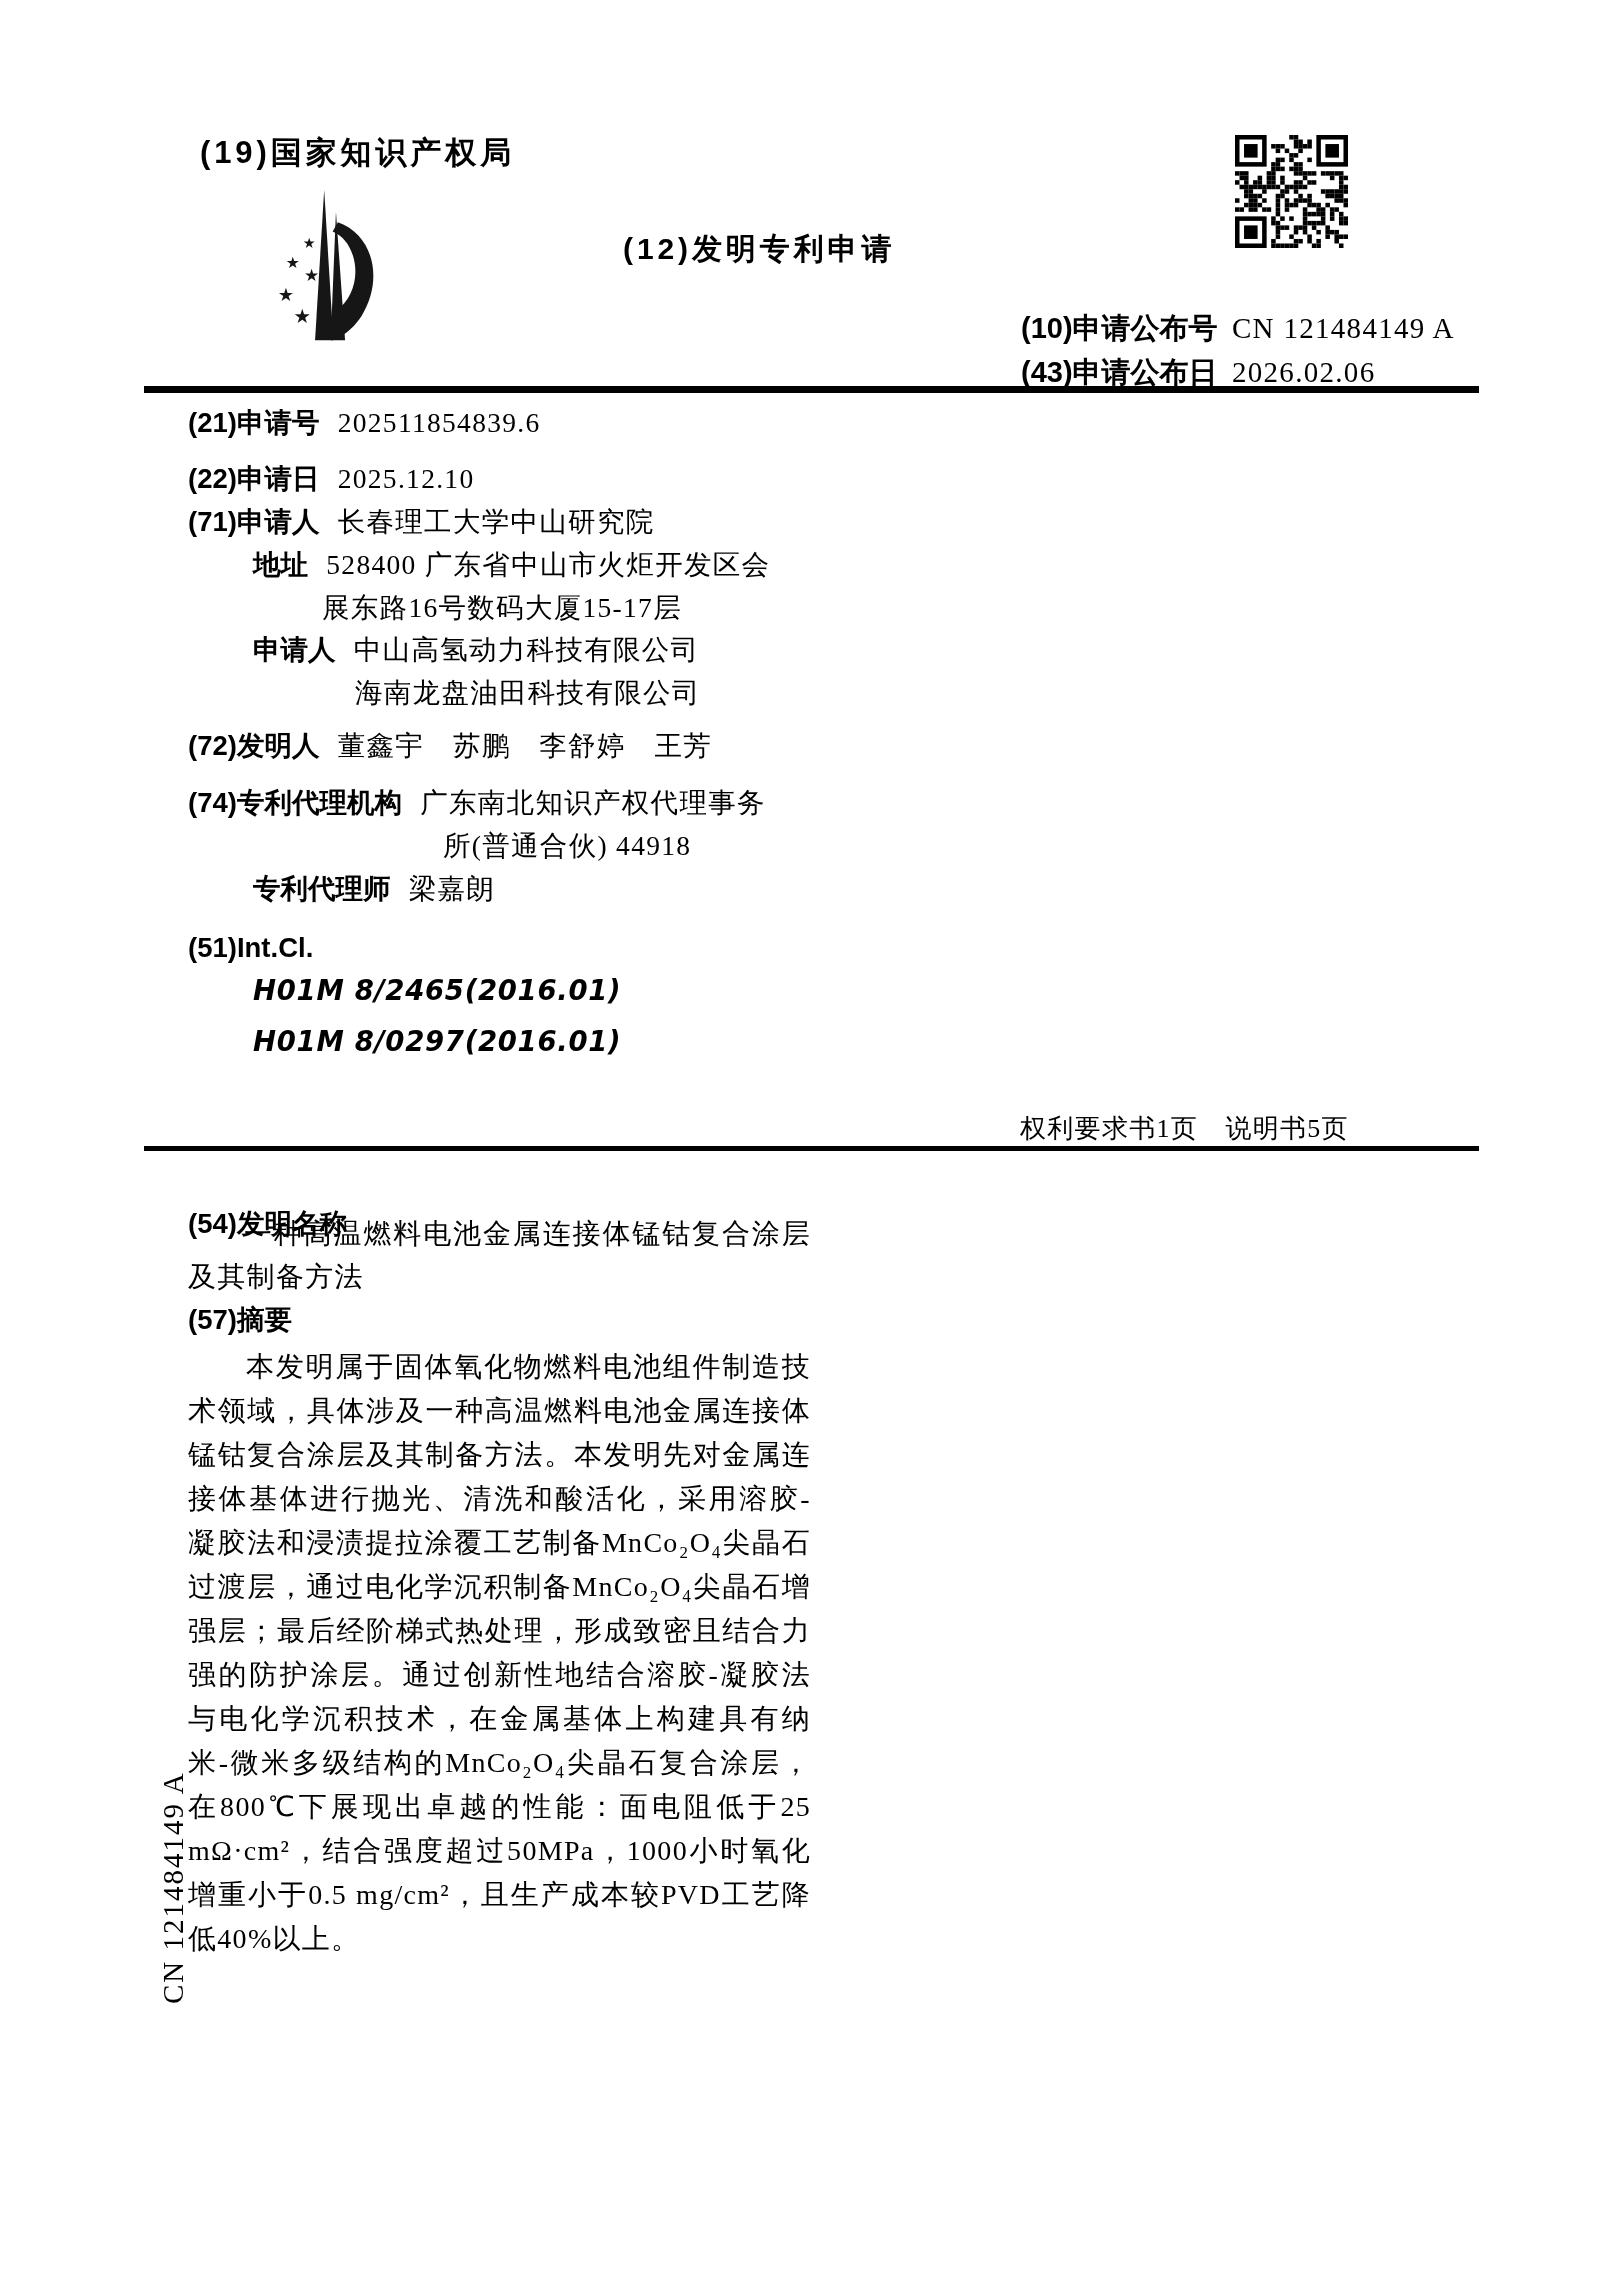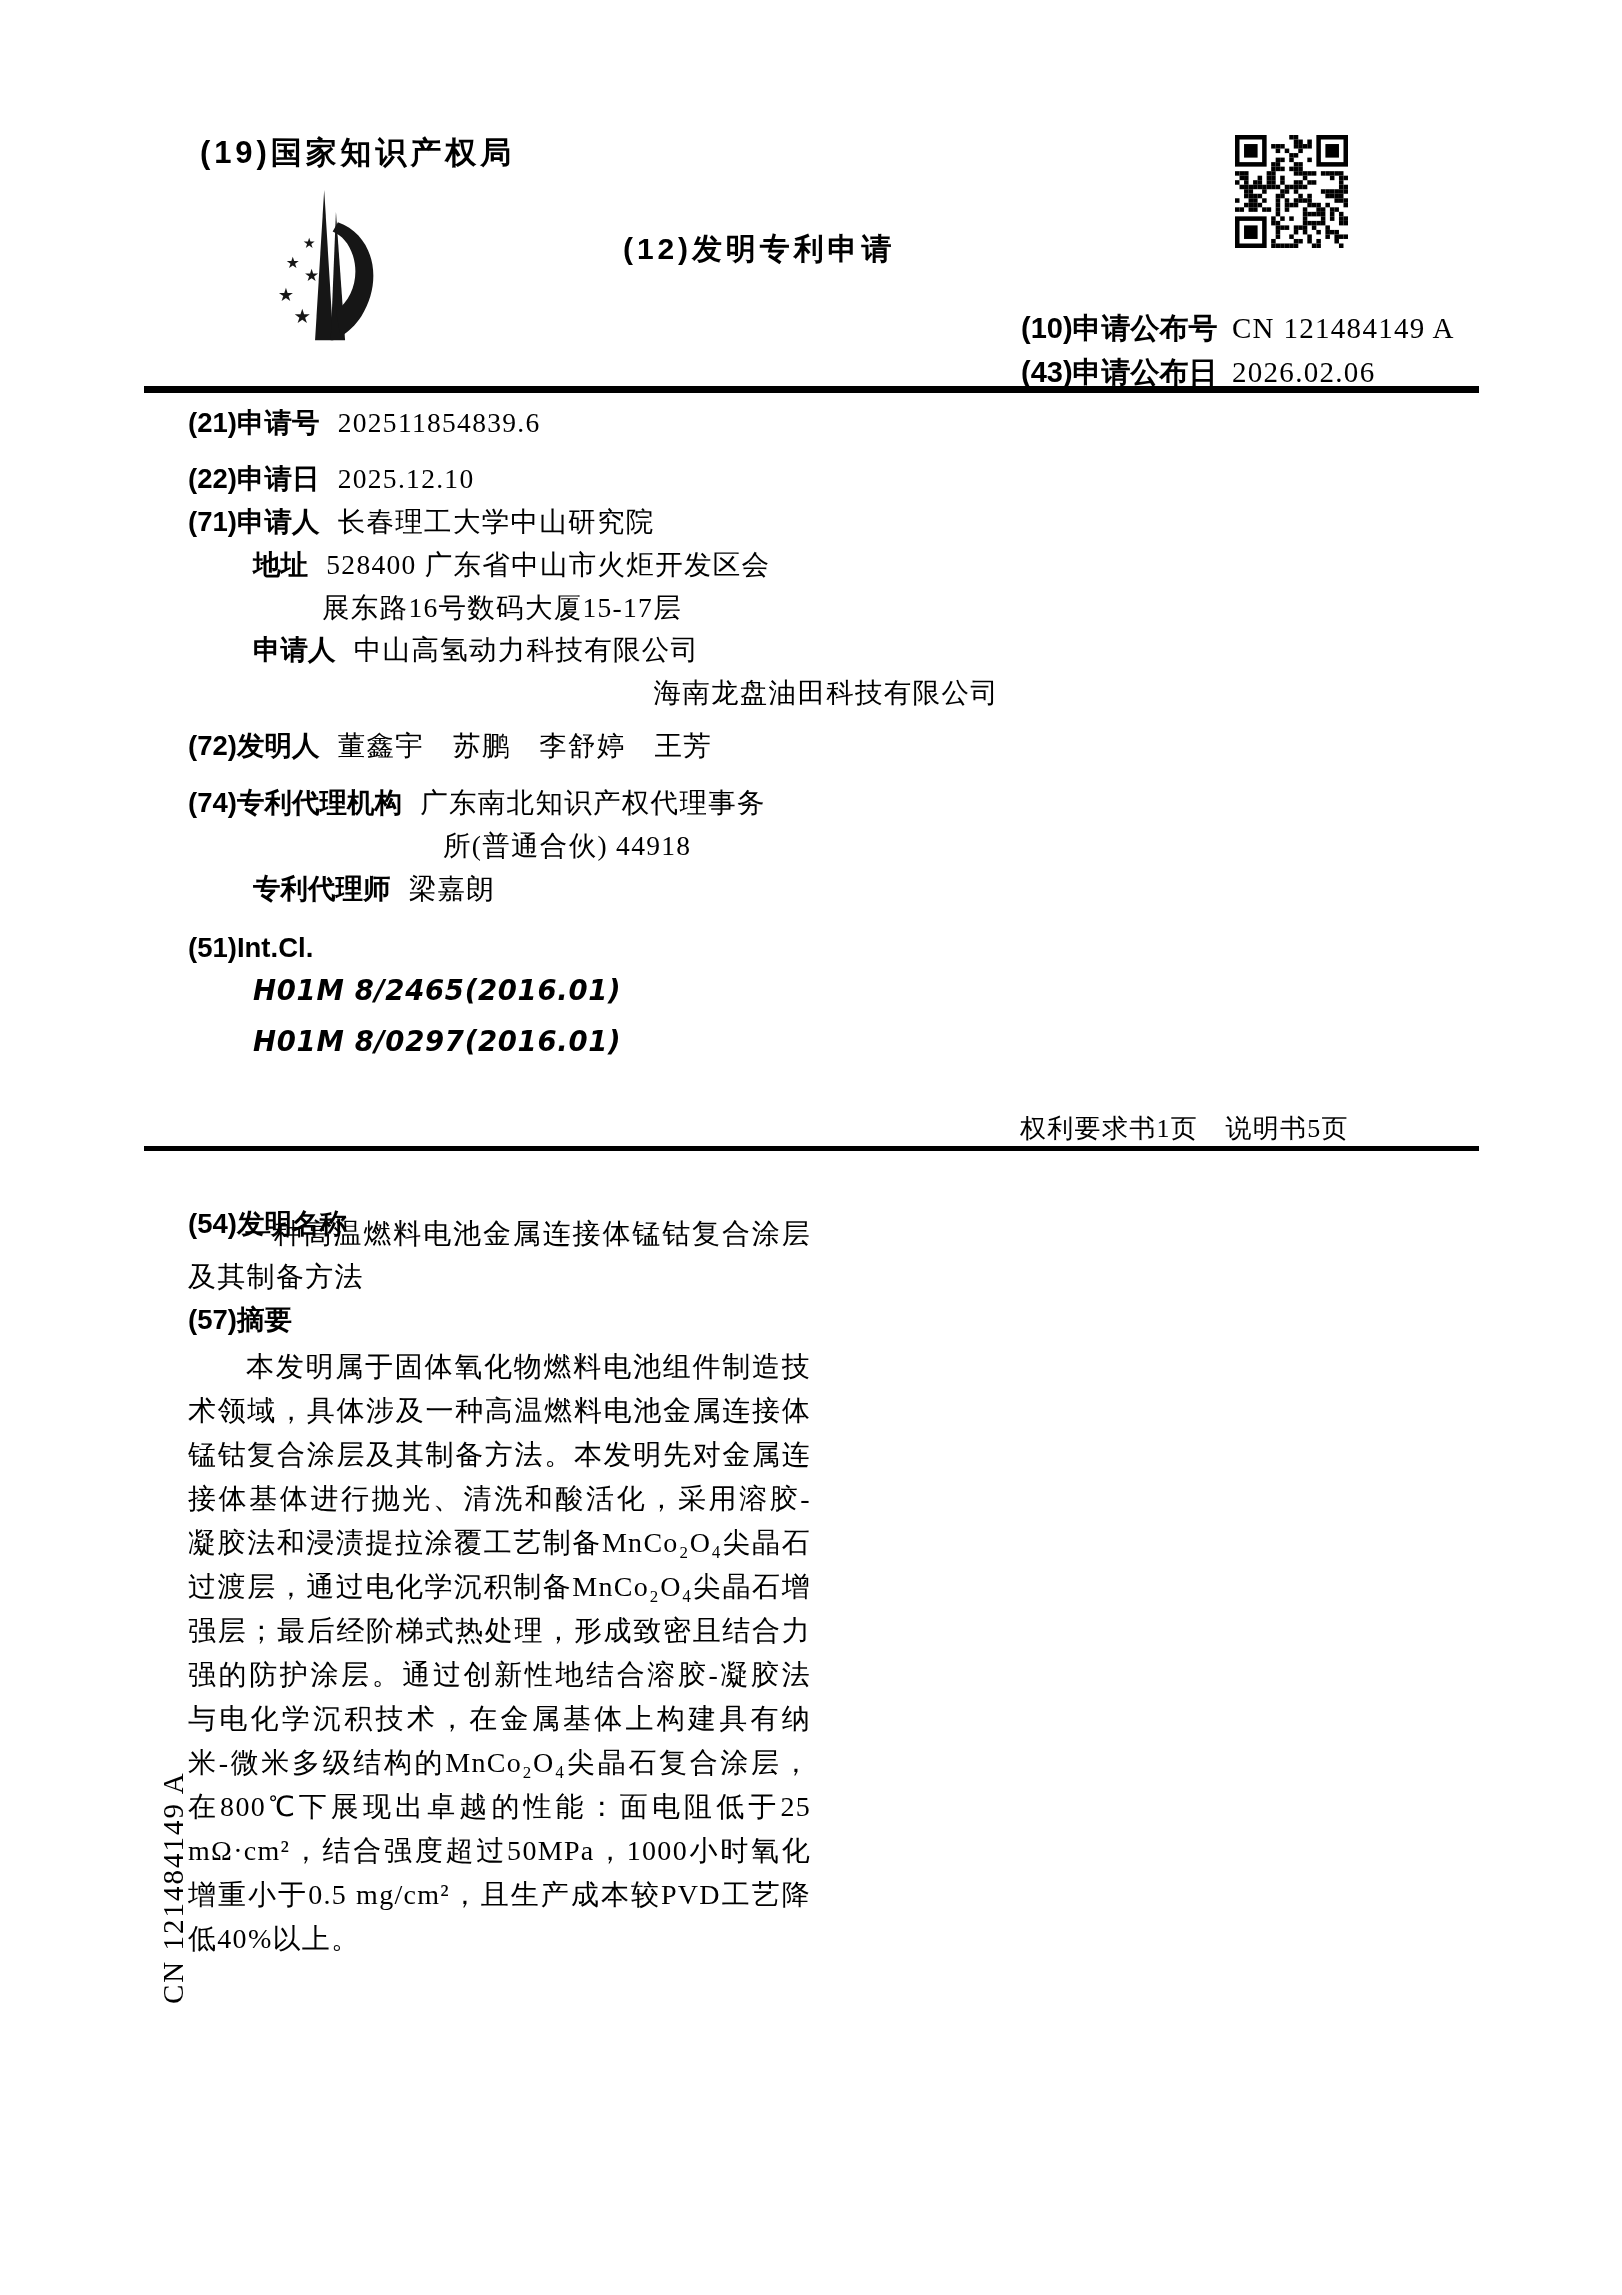--- a/index.html
+++ b/index.html
@@ -317,21 +317,21 @@
   </div>
   <div class="bib-row ind1" style="margin-top:11.8px;">
     <span class="lbl">地址</span><span class="val">528400 广东省中山市火炬开发区会</span>
   </div>
   <div class="bib-row ind2" style="margin-top:11.8px;">
     <span class="val">展东路16号数码大厦15-17层</span>
   </div>
   <div class="bib-row ind1" style="margin-top:11.8px;">
     <span class="lbl">申请人</span><span class="val">中山高氢动力科技有限公司</span>
   </div>
-  <div class="bib-row ind2b" style="margin-top:11.8px;text-align:right;">
+  <div class="bib-row ind2b" style="margin-top:11.8px;">
     <span class="val">海南龙盘油田科技有限公司</span>
   </div>
   <div class="bib-row" style="margin-top:22px;">
     <span class="lbl">(72)发明人</span><span class="val">董鑫宇　苏鹏　李舒婷　王芳</span>
   </div>
   <div class="bib-row" style="margin-top:26px;">
     <span class="lbl">(74)专利代理机构</span><span class="val">广东南北知识产权代理事务</span>
   </div>
   <div class="bib-row ind3" style="margin-top:11.8px;">
     <span class="val">所(普通合伙) 44918</span>

